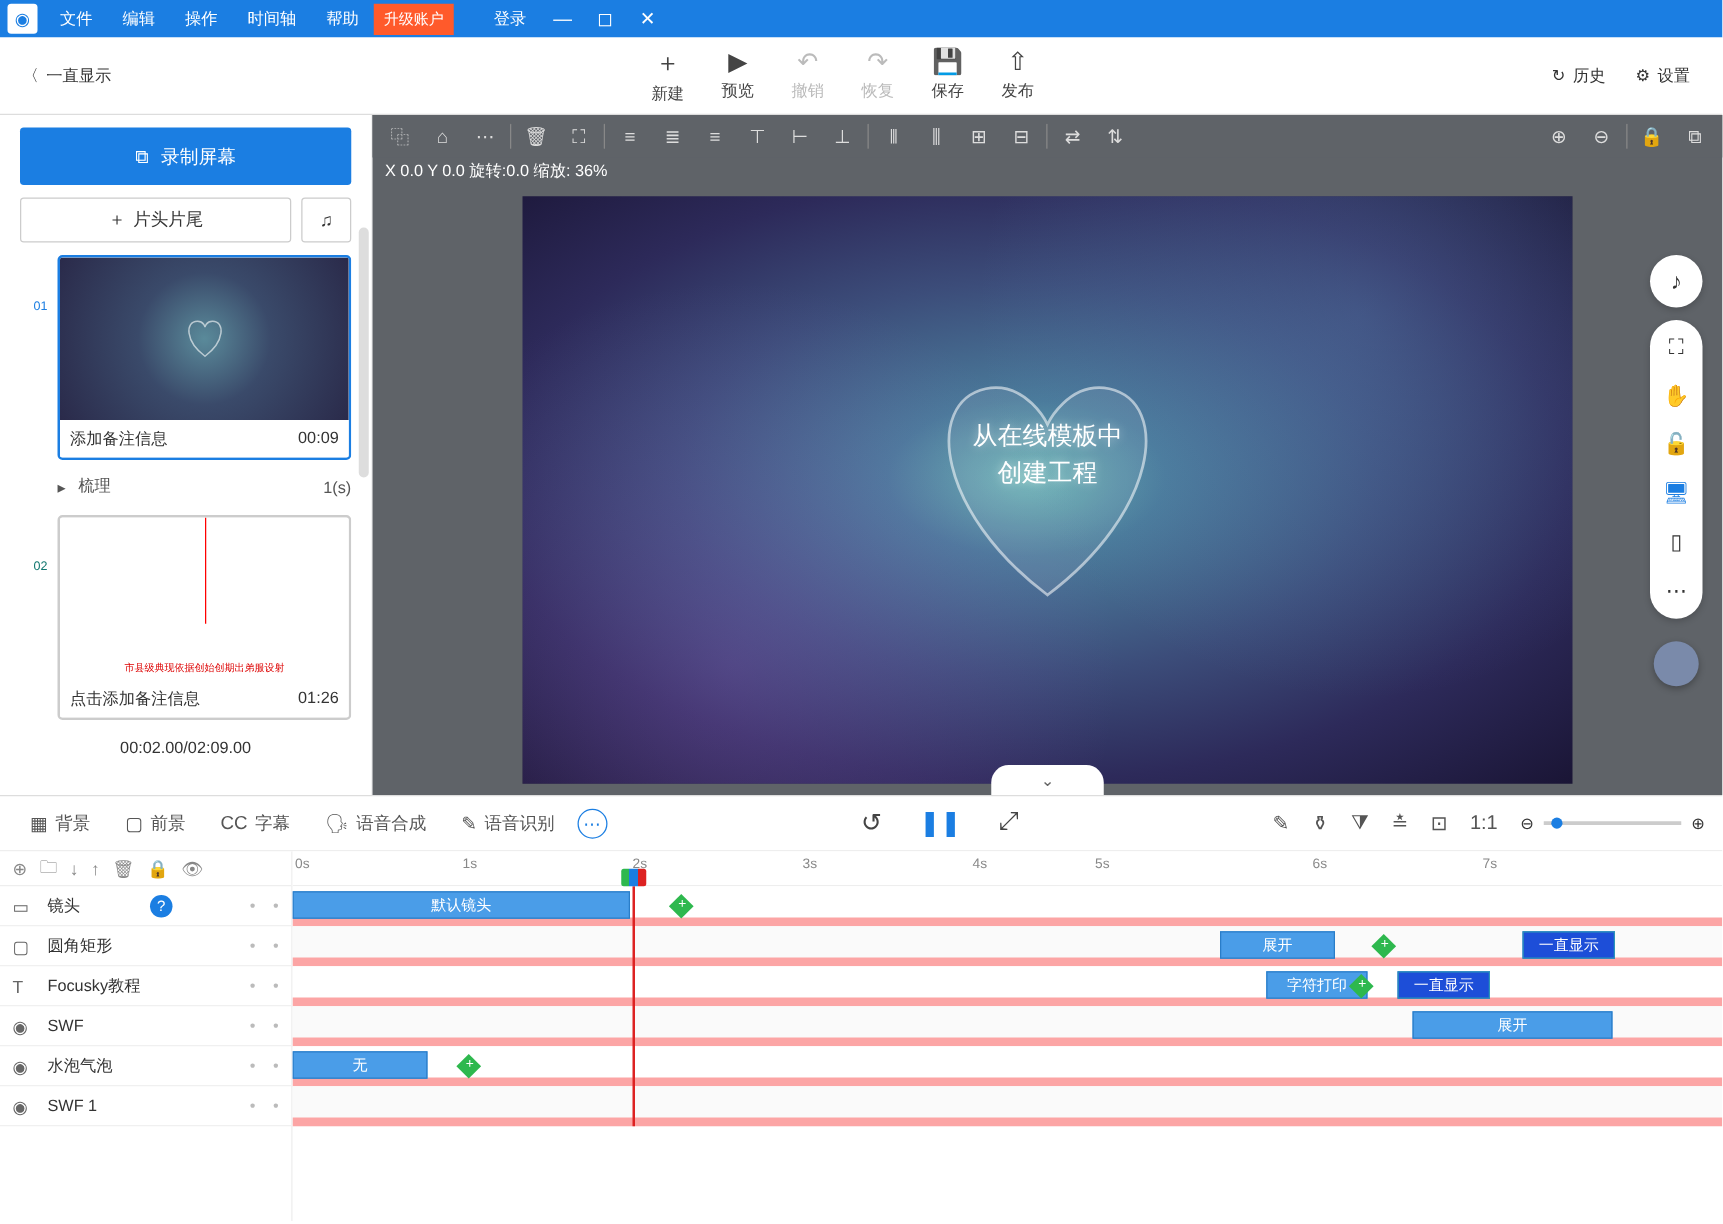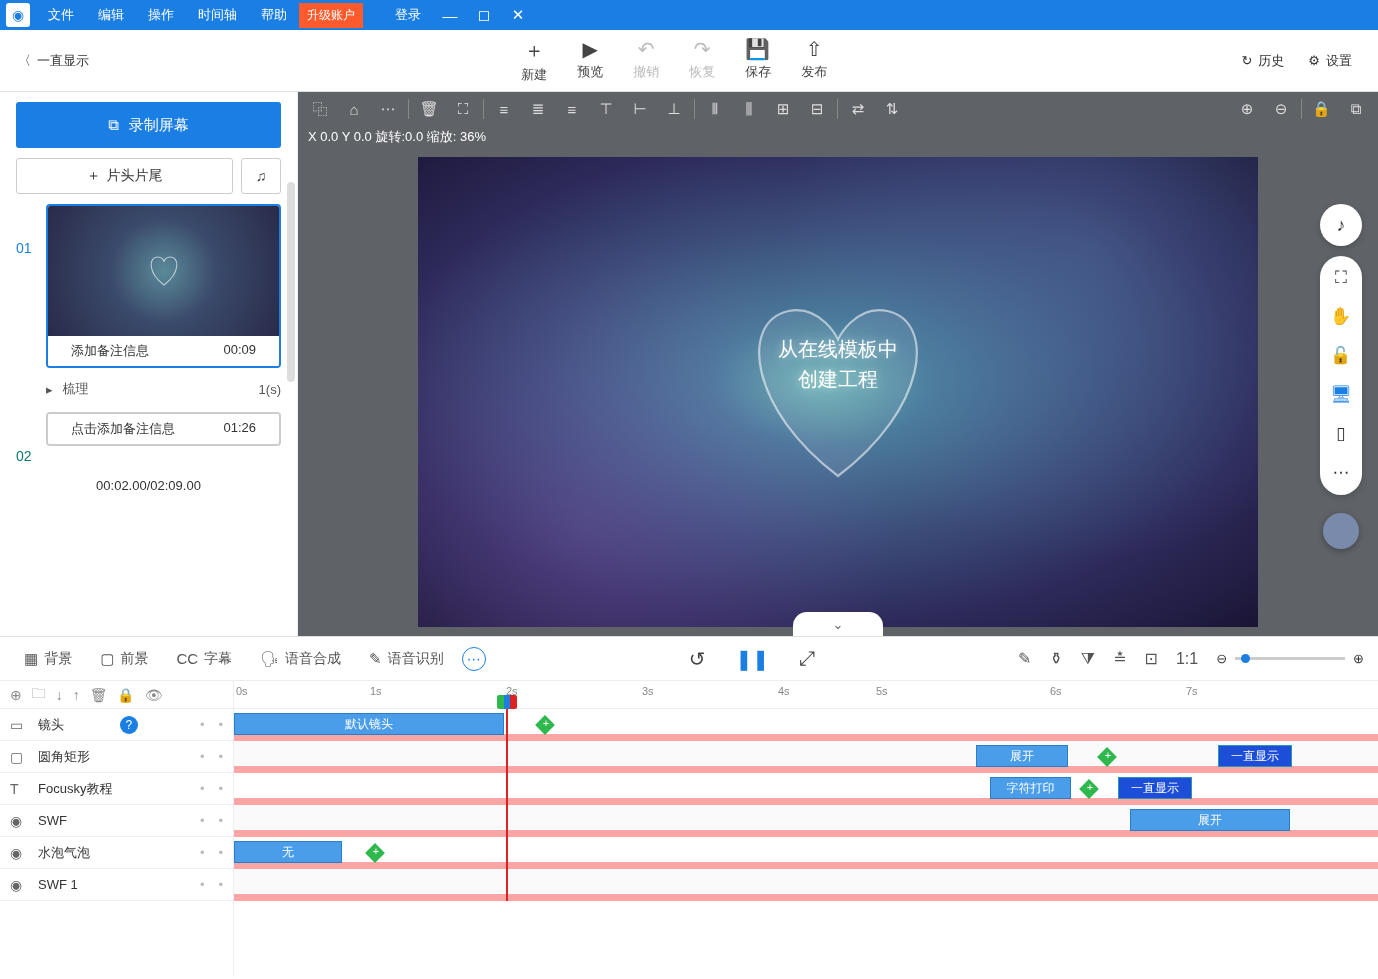--- a/index.html
+++ b/index.html
@@ -19,29 +19,29 @@
 .toolbar .right-tools{display:flex;gap:24px;padding-right:26px}
 .toolbar .rtool{display:flex;align-items:center;gap:6px;cursor:pointer}
 .main{display:flex;height:544px}
 .sidebar{width:298px;background:#fff;border-right:1px solid #eee;display:flex;flex-direction:column;padding:0 16px}
 .record-btn{margin:10px 0;height:46px;background:#1b7ee2;color:#fff;border-radius:3px;display:flex;align-items:center;justify-content:center;gap:10px;font-size:15px;cursor:pointer}
 .sub-btns{display:flex;gap:8px;margin-bottom:10px}
 .sub-btn{flex:1;height:36px;border:1px solid #ccc;border-radius:3px;display:flex;align-items:center;justify-content:center;gap:6px;cursor:pointer;font-size:14px}
 .sub-btn.sm{flex:0 0 40px}
 .scenes{flex:1;overflow:auto;display:flex;flex-direction:column;gap:8px;padding-bottom:6px}
 .scene-row{display:flex;gap:8px;align-items:flex-start}
-.scene-num{width:22px;color:#1b7ee2;font-size:14px;padding-top:36px}
+.scene-num{width:22px;text-align:right;color:#1b7ee2;font-size:10px;padding-top:36px}
 .scene-card{flex:1;border:2px solid #1b7ee2;border-radius:4px;overflow:hidden;background:#fff}
 .scene-card.inactive{border-color:#ccc}
 .scene-thumb{height:130px;background:radial-gradient(circle at 50% 50%,#5a8a9a 0%,#3a4a6a 40%,#2a2a4a 100%);position:relative}
 .scene-thumb.blank{background:#fff}
 .scene-thumb .redline{position:absolute;top:0;left:50%;width:1px;height:65%;background:red}
 .scene-thumb .redtext{position:absolute;bottom:4px;left:0;right:0;color:#d00;font-size:8px;text-align:center;white-space:nowrap;overflow:hidden}
 .scene-thumb .heart-mini{position:absolute;top:50%;left:50%;transform:translate(-50%,-50%);width:40px;height:36px}
-.scene-info{display:flex;justify-content:space-between;padding:6px 23px;font-size:13px;background:#fff}
+.scene-info{display:flex;justify-content:space-between;padding:6px 8px;font-size:13px;background:#fff}
 .comb-row{display:flex;align-items:center;gap:10px;padding:4px 0 6px 30px;font-size:13px;color:#555}
 .time-label{text-align:center;padding:6px 0;font-size:13px;color:#333}
 .track-scroll{position:absolute;right:2px;top:90px;width:8px;height:200px;background:#ddd;border-radius:4px}
 .canvas-area{flex:1;background:#5f6368;position:relative;display:flex;flex-direction:column}
 .canvas-toolbar{height:34px;background:#5f6368;display:flex;align-items:center;padding:0 8px;gap:6px}
 .ctb{width:28px;height:26px;display:flex;align-items:center;justify-content:center;color:#ddd;font-size:15px;cursor:pointer;border-radius:3px}
 .ctb.sep{width:1px;background:#888;height:20px;padding:0}
 .canvas-status{color:#fff;font-size:13px;padding:2px 10px}
 .canvas-viewport{flex:1;display:flex;align-items:center;justify-content:center;position:relative}
 .canvas-frame{width:840px;height:470px;background:radial-gradient(ellipse at 48% 48%,#6ab5b5 0%,#4a7a9a 18%,#3c4d7a 45%,#2d2a5a 70%,#1a1535 100%);position:relative;overflow:hidden}
@@ -182,20 +182,24 @@
         </div>
       </div>
       <div class="comb-row">
         <span>▸</span>
         <span>梳理</span>
         <span style="margin-left:auto">1(s)</span>
       </div>
       <div class="scene-row">
         <div class="scene-num" style="color:#0f766e">02</div>
         <div class="scene-card inactive">
+          <div class="scene-thumb blank">
+            <div class="redline"></div>
+            <div class="redtext">市县级典现依据创始创期出弟服设射</div>
+          </div>
           <div class="scene-info">
               <span>点击添加备注信息</span>
               <span>01:26</span>
             </div>
         </div>
       </div>
       <div class="time-label">00:02.00/02:09.00</div>
     </div>
     <div class="track-scroll"></div>
   </div>
@@ -386,21 +390,21 @@
         <div class="tl-track">
           <div class="clip" style="left:0;width:270px">默认镜头</div>
           <div class="diamond" style="left:304px"></div>
         </div>
         <div class="tl-track alt">
           <div class="clip" style="left:742px;width:92px">展开</div>
           <div class="diamond" style="left:866px"></div>
           <div class="clip cyan" style="left:984px;width:74px">一直显示</div>
         </div>
         <div class="tl-track">
-          <div class="clip" style="left:756px;width:81px">字符打印</div>
+          <div class="clip" style="left:779px;width:81px">字符打印</div>
           <div class="diamond" style="left:848px"></div>
           <div class="clip cyan" style="left:884px;width:74px">一直显示</div>
         </div>
         <div class="tl-track alt">
           <div class="clip" style="left:896px;width:160px">展开</div>
         </div>
         <div class="tl-track">
           <div class="clip" style="left:0;width:108px">无</div>
           <div class="diamond" style="left:134px"></div>
         </div>

